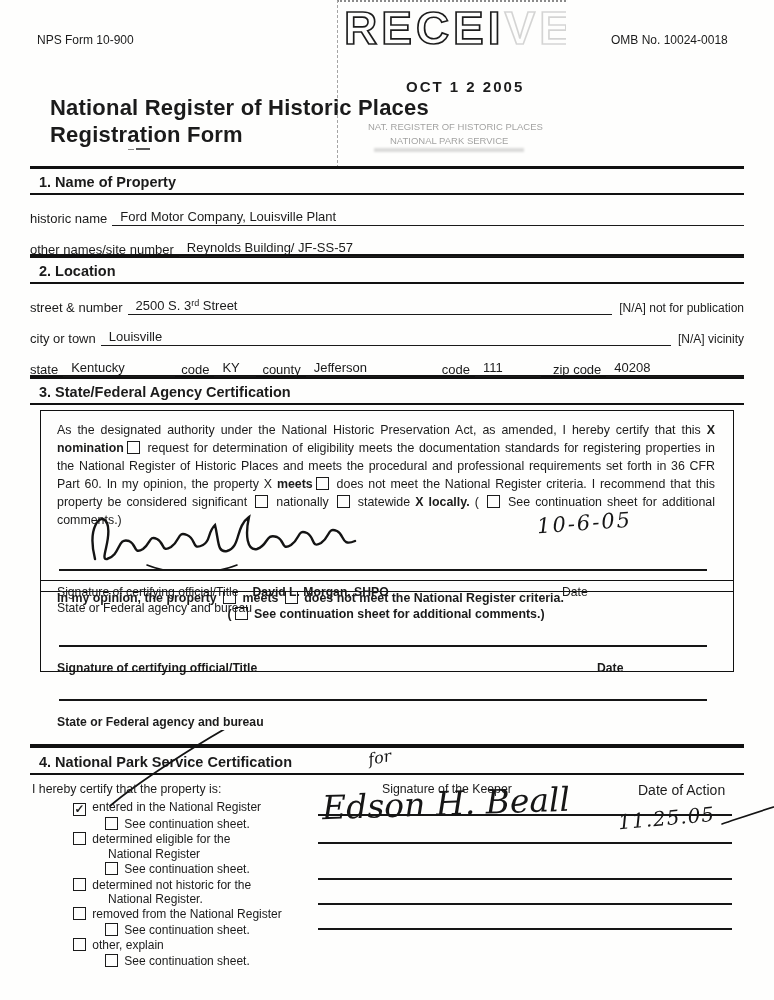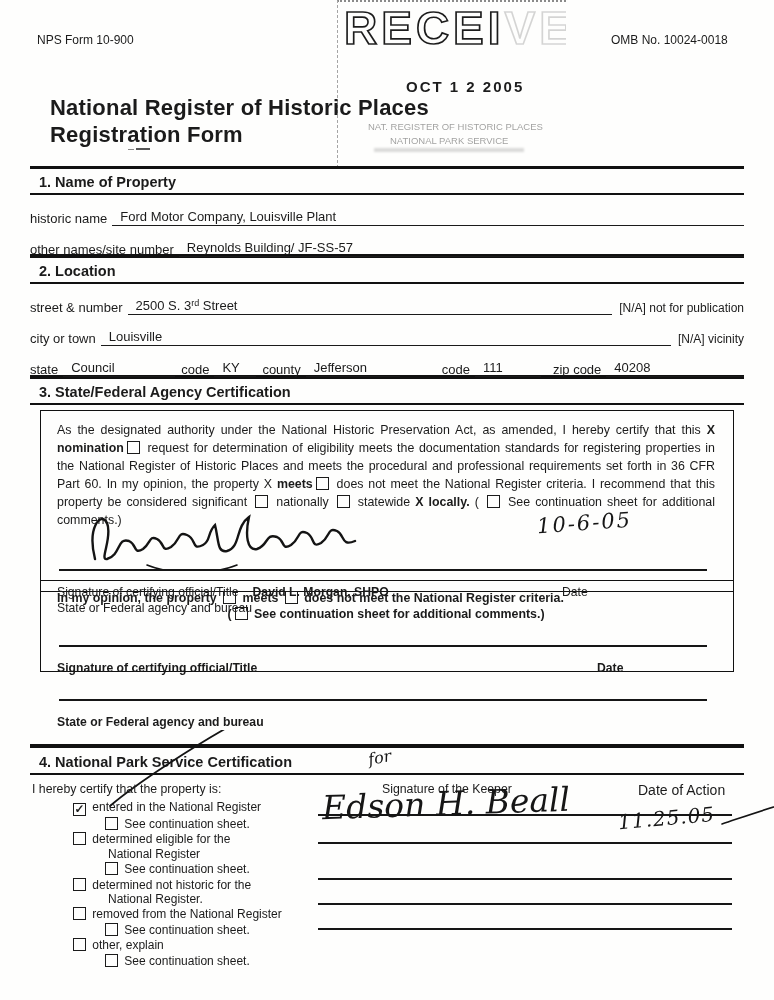--- a/index.html
+++ b/index.html
@@ -119,21 +119,21 @@
       <span class="uv grow"><span>2500 S. 3</span><span class="sup">rd</span><span> Street</span></span>
       <span class="tail">[N/A] not for publication</span>
     </div>
     <div class="row">
       <span class="lbl">city or town</span>
       <span class="uv grow">Louisville</span>
       <span class="tail">[N/A] vicinity</span>
     </div>
     <div class="row">
       <span class="lbl">state</span>
-      <span class="uv" style="width:100px;">Council</span>
+      <span class="uv" style="width:100px;">Kentucky</span>
       <span class="lbl" style="padding-left:6px;">code</span>
       <span class="uv" style="width:30px;">KY</span>
       <span class="lbl" style="padding-left:6px;">county</span>
       <span class="uv" style="width:82px;">Jefferson</span>
       <span class="sp" style="width:42px;"></span>
       <span class="lbl">code</span>
       <span class="uv" style="width:54px;">111</span>
       <span class="lbl" style="padding-left:12px;">zip code</span>
       <span class="uv grow">40208</span>
     </div>

